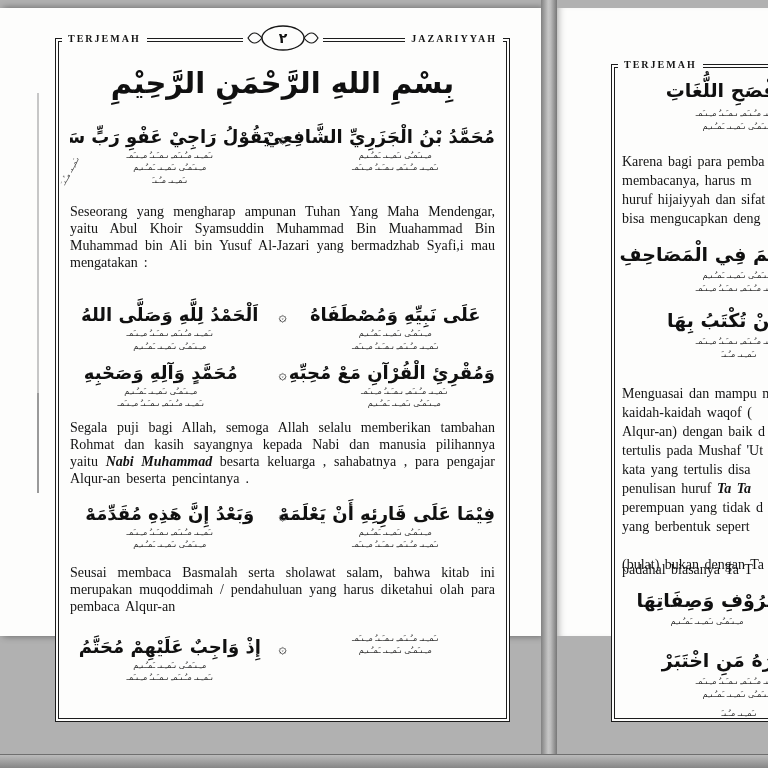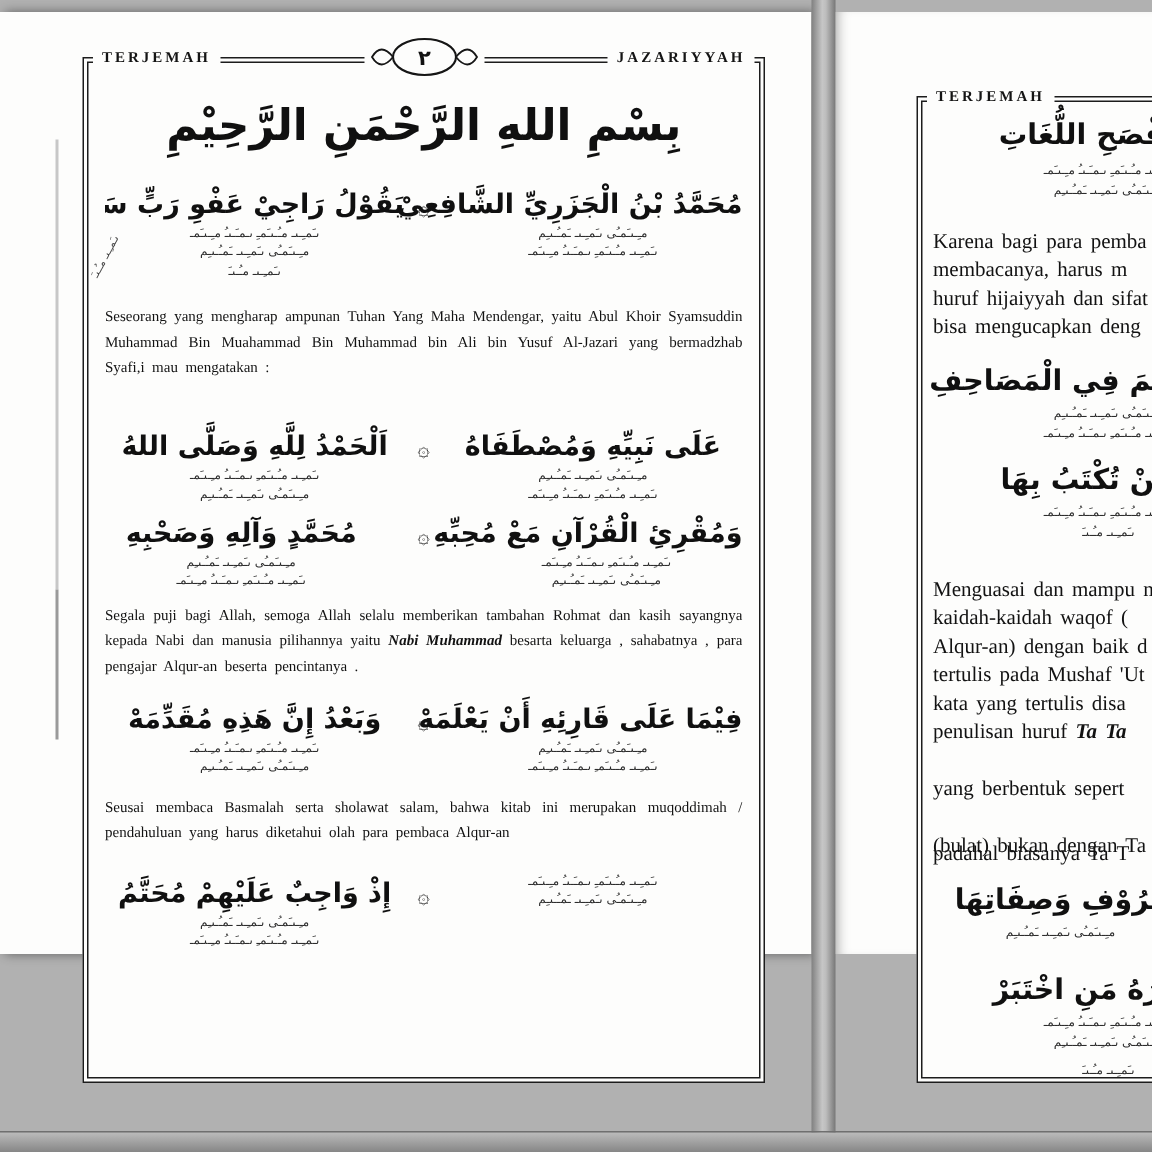--- a/index.html
+++ b/index.html
@@ -45,21 +45,21 @@
   .verse{display:flex;align-items:flex-start;}
   .hemi{flex:1 1 0;text-align:center;min-width:0;}
   .hemi-main{font-size:18px;font-weight:bold;white-space:nowrap;line-height:1.5;}
   .annot{font-size:8px;color:#2d2d2d;line-height:1.55;letter-spacing:.5px;}
   .vsep{width:26px;flex:0 0 26px;text-align:center;font-family:"DejaVu Sans",sans-serif;
     font-size:14px;padding-top:7px;color:#111;}
 
   .mt14{margin-top:14px;} .mt30{margin-top:30px;} .mt6{margin-top:6px;gap:18px;}
   .mt13{margin-top:13px;} .mt18{margin-top:18px;}
 
-  .indo{font-size:10px;line-height:17px;text-align:justify;color:#121212;margin:0;word-spacing:2.5px;}
+  .indo{font-size:14px;line-height:17px;text-align:justify;color:#121212;margin:0;word-spacing:2.5px;}
   .mtp1{margin-top:16px;} .mtp2{margin-top:8px;} .mtp3{margin-top:12px;}
   .bi{font-weight:bold;font-style:italic;}
 
   .margin-note{position:absolute;left:-1px;top:128px;transform:rotate(-62deg);
     font-family:"DejaVu Sans",sans-serif;font-size:7px;color:#444;}
 
   
   .r-arab{position:absolute;left:8px;width:238px;direction:rtl;white-space:nowrap;
     font-family:"DejaVu Sans",sans-serif;font-weight:bold;font-size:19px;color:#101010;line-height:1.4;}
   .r-annot{position:absolute;left:8px;width:238px;direction:rtl;white-space:nowrap;text-align:center;
@@ -192,20 +192,21 @@
     <div class="r-arab" style="top:242px;width:230px;" dir="rtl">ثَى لَمْ تَكُنْ تُكْتَبُ بِهَا</div>
     <div class="r-annot" style="top:272px;" dir="rtl">ىـَمـِـىـ مـُـىـَمـِ ىـمـَـىـُ مـِـىـَمـ</div>
     <div class="r-annot" style="top:285px;" dir="rtl">ىـَمـِـىـ مـُـىـَ</div>
 
     <div class="r-indo" style="top:320px;">Menguasai dan mampu m</div>
     <div class="r-indo" style="top:339px;">kaidah-kaidah waqof (</div>
     <div class="r-indo" style="top:377px;">tertulis pada Mushaf 'Ut</div>
     <div class="r-indo" style="top:358px;">Alqur-an) dengan baik d</div>
     <div class="r-indo" style="top:396px;">kata yang tertulis disa</div>
     <div class="r-indo" style="top:415px;"><span>penulisan huruf  </span><span class="bi">Ta Ta</span></div>
+    <div class="r-indo" style="top:434px;">perempuan yang tidak d</div>
     <div class="r-indo" style="top:453px;">yang berbentuk sepert</div>
     <div class="r-indo" style="top:496px;">padahal biasanya Ta T</div>
     <div class="r-indo" style="top:491px;">(bulat) bukan dengan Ta</div>
 
     <div class="r-arab" style="top:522px;width:174px;" dir="rtl">الْحُرُوْفِ وَصِفَاتِهَا</div>
     <div class="r-annot" style="top:552px;width:174px;" dir="rtl">مـِـىـَمـُى ىـَمـِـىـ ـَمـُـىـِم</div>
 
     <div class="r-arab" style="top:582px;" dir="rtl">اَلَّذِيْ يَخْتَارُهُ مَنِ اخْتَبَرْ</div>
     <div class="r-annot" style="top:612px;" dir="rtl">ىـَمـِـىـ مـُـىـَمـِ ىـمـَـىـُ مـِـىـَمـ</div>
     <div class="r-annot" style="top:625px;" dir="rtl">مـِـىـَمـُى ىـَمـِـىـ ـَمـُـىـِم</div>

